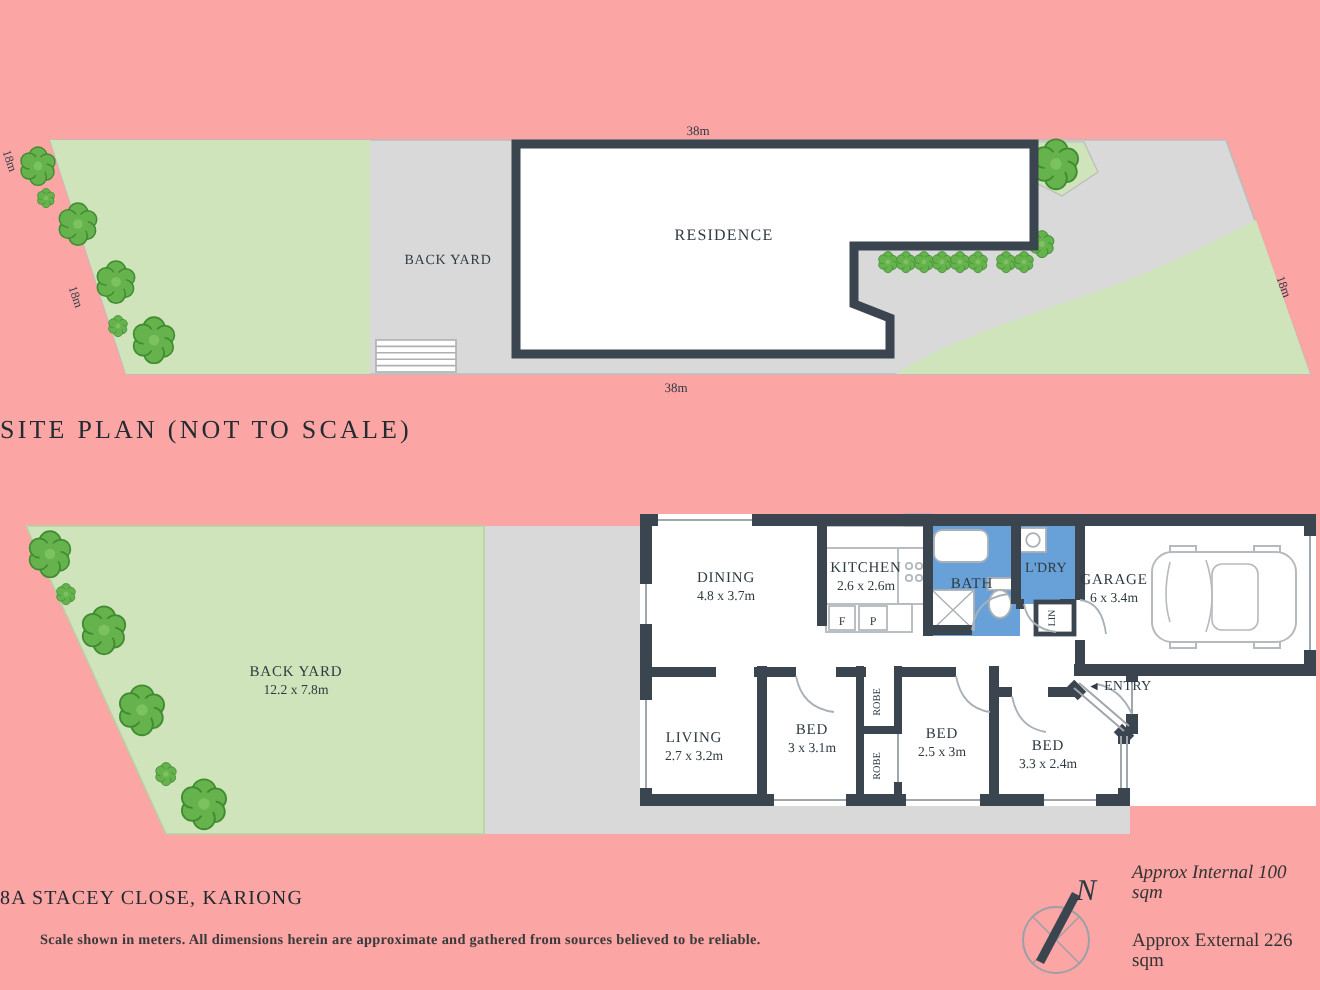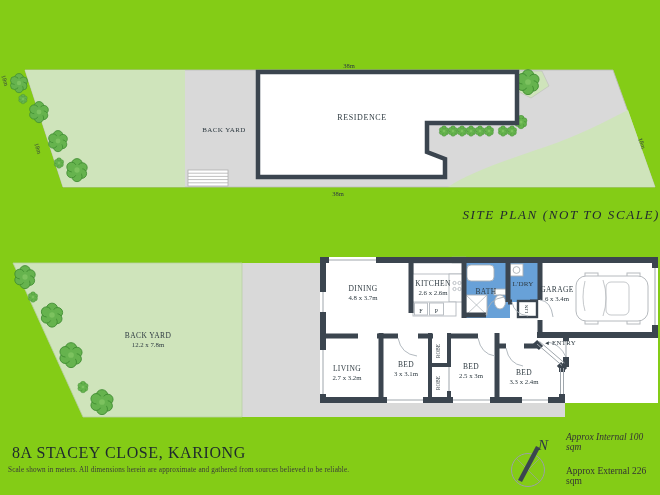--- a/index.html
+++ b/index.html
@@ -1,28 +1,28 @@
 <!DOCTYPE html>
 <html><head>
 <meta charset="utf-8">
 <style>
   html,body{margin:0;padding:0;background:#fff;}
   .canvas{
-    position:relative;width:660px;height:495px;background:#84cc16;overflow:hidden;
+    position:relative;width:660px;height:495px;background:#fca5a5;overflow:hidden;
     font-family:"Liberation Serif","DejaVu Serif",serif;color:#2f3b42;
   }
   .canvas svg{position:absolute;left:0;}
   .site-title{
-    position:absolute;top:207px;left:0;width:660px;text-align:right;
-    font-size:13px;letter-spacing:1.6px;color:#222b30;font-style:italic;
+    position:absolute;top:207px;left:0;width:660px;text-align:left;
+    font-size:13px;letter-spacing:1.6px;color:#222b30;
   }
   .address{
-    position:absolute;left:12px;top:444px;font-size:16px;letter-spacing:.6px;color:#1e282e;
+    position:absolute;left:0;top:444px;font-size:10px;letter-spacing:.6px;color:#1e282e;
   }
-  .disclaimer{position:absolute;left:8px;font-size:7.2px;color:#3a3a3a;letter-spacing:.15px;}
+  .disclaimer{position:absolute;left:20px;font-size:7.2px;color:#3a3a3a;letter-spacing:.15px;font-weight:bold;}
   .d1{top:466px;} .d2{top:476px;}
   .approx{position:absolute;left:566px;font-size:9.5px;color:#333;}
   .a1{top:432px;font-style:italic;} .a2{top:466px;}
   text{fill:#2f3b42;font-family:"Liberation Serif","DejaVu Serif",serif;}
 </style>
 </head>
 <body>
 
 <div class="canvas">
 

